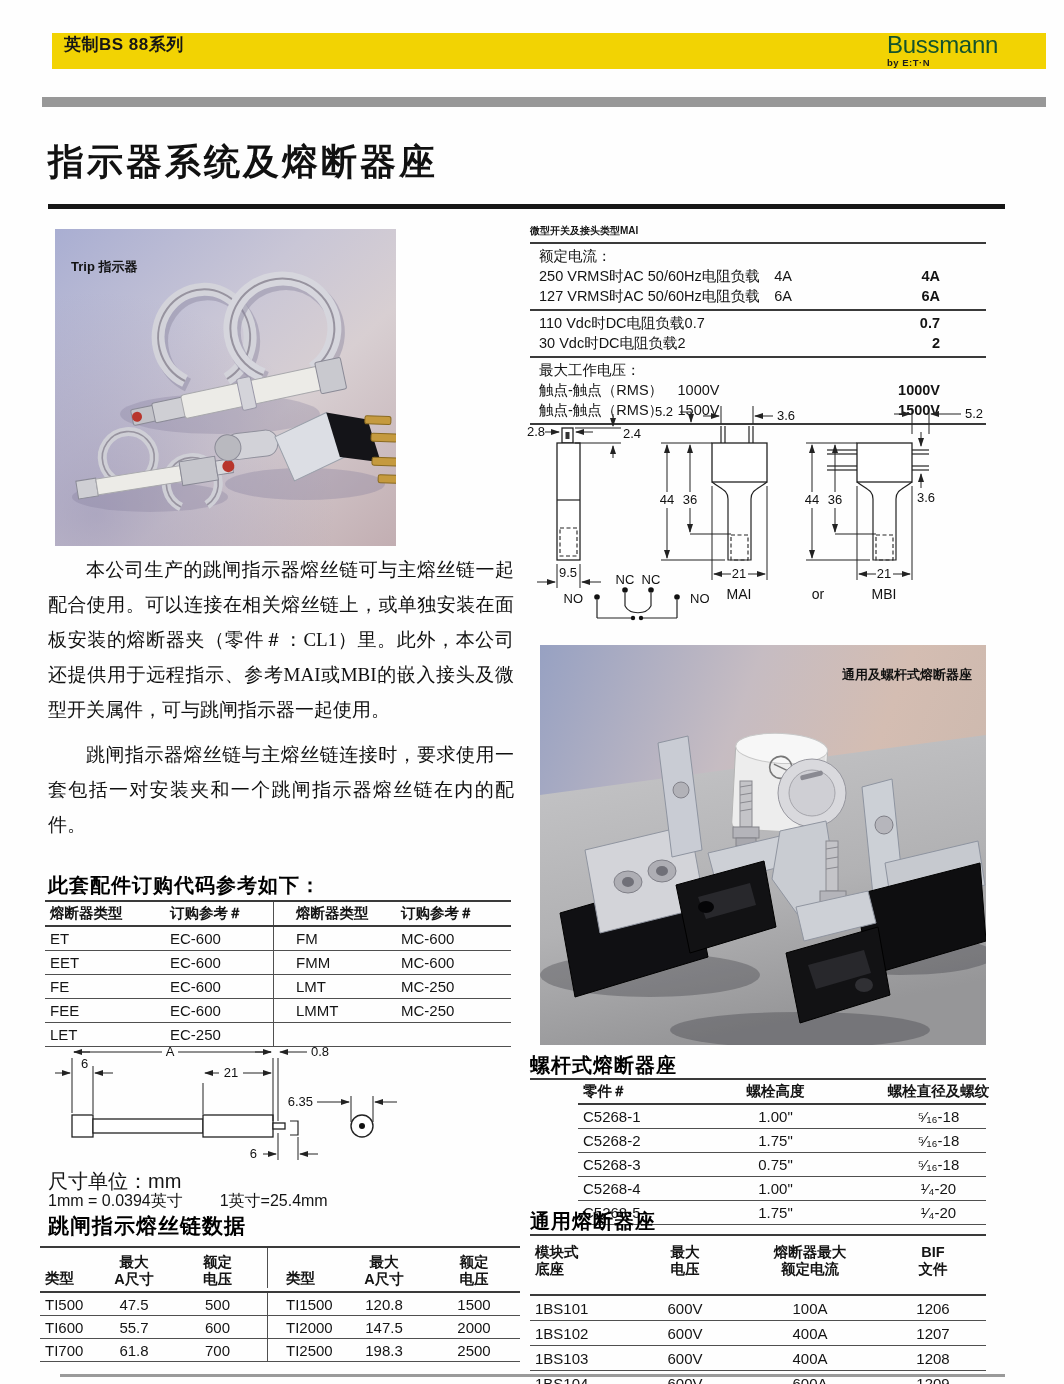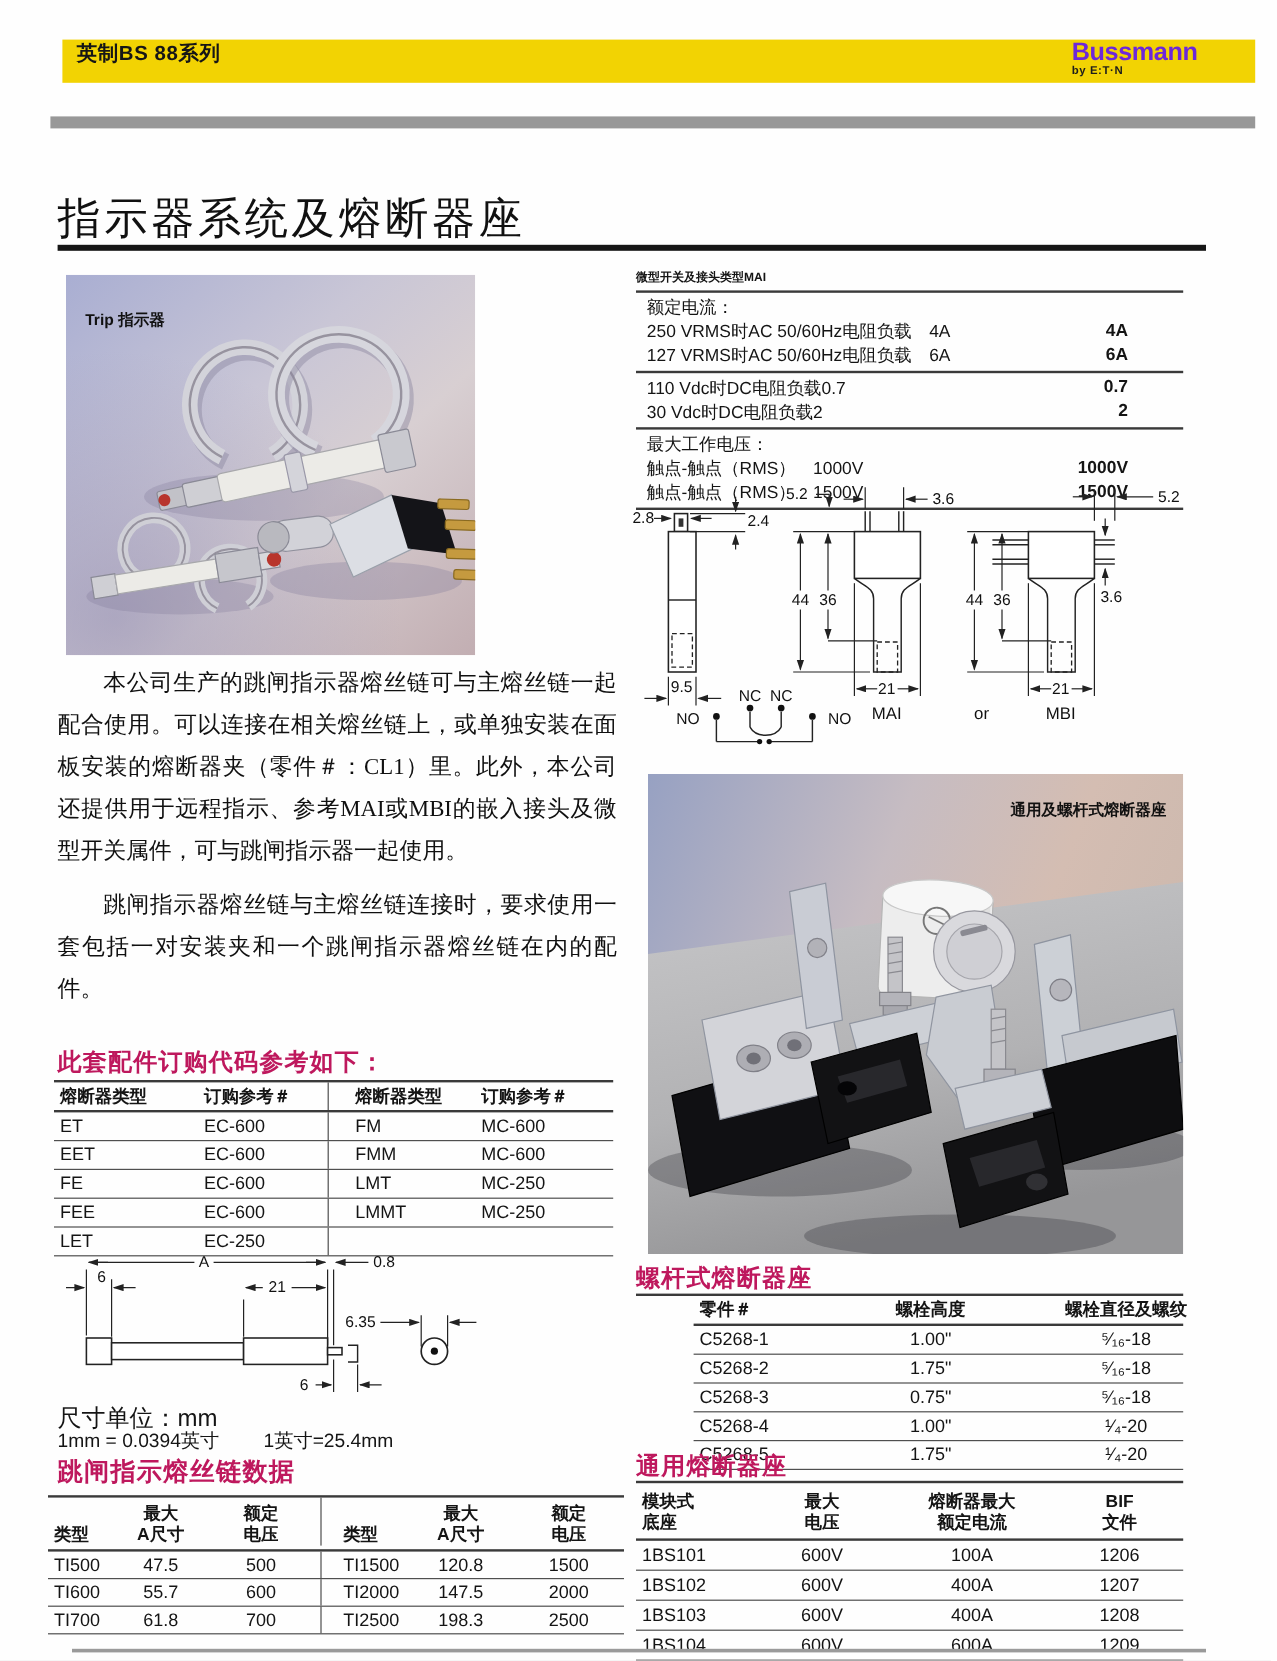--- a/index.html
+++ b/index.html
@@ -3,64 +3,64 @@
 <meta charset="utf-8">
 <style>
   html,body{margin:0;padding:0;background:#e8e8e8;}
   .page{position:relative;width:1064px;height:1384px;background:#fefefe;margin:0 auto;overflow:hidden;
         font-family:"Liberation Sans","DejaVu Sans",sans-serif;color:#141414;}
   
   .topbar{position:absolute;left:52px;top:33px;width:994px;height:36px;background:#F2D303;
           display:flex;justify-content:space-between;align-items:flex-start;}
   .series{font-size:17px;font-weight:bold;padding-left:12px;letter-spacing:.5px;color:#161616;}
   .brand{padding-right:48px;text-align:left;line-height:1;}
-  .brand-main{font-size:21px;font-weight:700;letter-spacing:-.3px;color:#6d28d9;}
+  .brand-main{font-size:24px;font-weight:400;letter-spacing:-.3px;color:#14532d;}
   .brand-sub{font-size:9.5px;font-weight:bold;color:#1d1d1d;margin-top:1px;letter-spacing:.5px;}
   .graybar{position:absolute;left:42px;top:97px;width:1004px;height:10px;background:#989898;}
-  .page-title{position:absolute;left:48px;top:158px;font-size:36px;font-weight:400;letter-spacing:3px;color:#111;}
+  .page-title{position:absolute;left:48px;top:138px;font-size:36px;font-weight:700;letter-spacing:3px;color:#111;}
   .title-rule{position:absolute;left:48px;top:204px;width:957px;height:5px;background:#161616;}
   .bottom-rule{position:absolute;left:60px;top:1374px;width:945px;height:3px;background:#9a9a9a;}
 
   
   .photo{position:absolute;display:block;}
   
   .mai-spec{position:absolute;left:530px;top:224px;width:456px;font-size:14.5px;}
   .mai-title{font-weight:bold;font-size:10px;border-bottom:2px solid #3a3a3a;padding-bottom:4px;}
   .mai-group{border-bottom:2px solid #3a3a3a;padding:2px 0 3px;}
   .srow{display:flex;height:20px;align-items:center;}
   .slabel{flex:1;padding-left:9px;}
   .sval{width:105px;text-align:right;padding-right:46px;font-weight:bold;}
 
   
   .paras{position:absolute;left:48px;top:552px;width:466px;}
   .paras p{font-family:"Liberation Serif","DejaVu Serif",serif;font-size:19px;line-height:35px;
            text-indent:2em;margin:0 0 10px 0;text-align:justify;color:#101010;}
 
-  .sec-title{position:absolute;font-size:20px;font-weight:800;color:#be185d;letter-spacing:1px;}
+  .sec-title{position:absolute;font-size:20px;font-weight:800;color:#000000;letter-spacing:1px;}
 
   
   .scan-table{position:absolute;border-top:2px solid #3a3a3a;font-size:15px;}
   .trow{display:grid;align-items:center;border-bottom:1.6px solid #4f4f4f;}
   .trow.head{font-weight:bold;font-size:14.5px;border-bottom:2px solid #3a3a3a;}
   .cell{padding-left:5px;}
   .cc{text-align:center;padding-left:0;}
   .pre{white-space:pre-line;line-height:17px;}
   .divl{border-left:1.6px solid #4f4f4f;align-self:stretch;display:flex;align-items:center;}
 
   .ot .trow{grid-template-columns:120px 108px 122px 116px;height:23px;}
   .ot .c3{padding-left:22px;}
   .ot .c4{padding-left:6px;}
 
   .ti .trow{grid-template-columns:60px 68px 99px 73px 88px 92px;height:22px;}
   .ti .trow.head{height:40px;align-items:end;padding-bottom:3px;}
   .ti .c4{padding-left:18px;}
 
   .stud .trow{grid-template-columns:130px 135px 191px;height:23px;margin-left:48px;}
   .uni .trow{grid-template-columns:100px 110px 140px 106px;height:24px;}
-  .uni .trow.head{height:42px;align-items:end;padding-bottom:4px;}
+  .uni .trow.head{height:42px;align-items:end;padding-bottom:16px;}
 
   
   svg text{font-family:"Liberation Sans","DejaVu Sans",sans-serif;font-size:13px;fill:#111;}
   svg .lbl{font-size:14px;}
   svg .outline{fill:#ffffff;stroke:#222;stroke-width:1.3;}
   svg .dln{stroke:#222;stroke-width:1;fill:none;}
   svg .thin{stroke:#222;stroke-width:1.2;fill:none;}
   .photo-label{font-weight:bold;}
 </style>
 </head>

